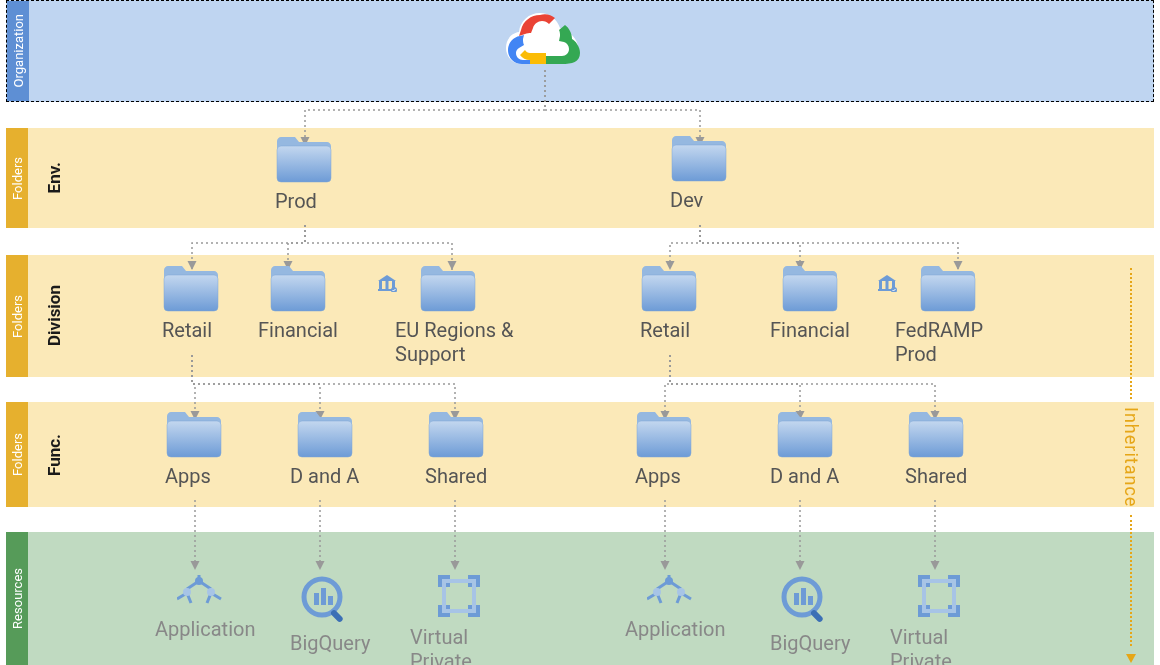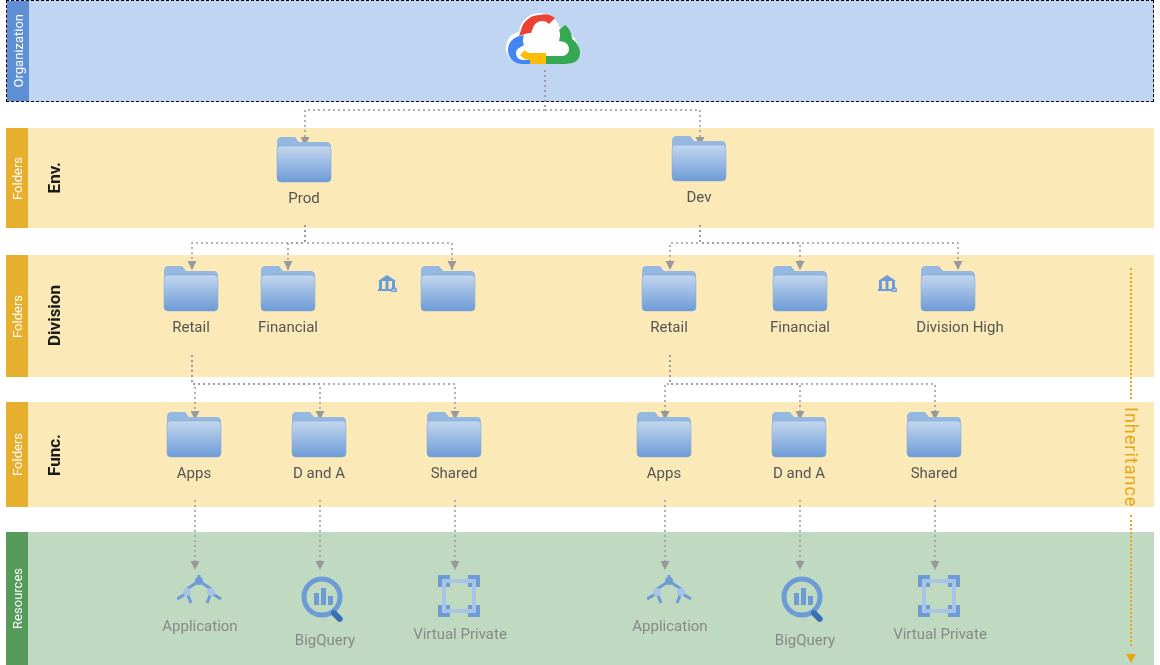--- a/index.html
+++ b/index.html
@@ -11,21 +11,21 @@
 .band-func{top:402px;height:105px;background:#fbe9b8}
 .band-res{top:532px;height:133px;background:#c0dac1}
 .tab{position:absolute;left:0;top:0;bottom:0;width:22px;display:flex;align-items:center;justify-content:center;color:#fff}
 .tab span{writing-mode:vertical-rl;transform:rotate(180deg);font-size:13px}
 .tab-blue{background:#5e8fd4}
 .tab-amber{background:#e6b02e}
 .tab-green{background:#569b59}
 .row-label{position:absolute;left:30px;top:0;bottom:0;width:36px;display:flex;align-items:center;justify-content:center}
 .row-label span{writing-mode:vertical-rl;transform:rotate(180deg);font-weight:700;font-size:17px;color:#1a1a1a}
 .gc-logo{position:absolute;left:506px;top:10px}
-.item{position:absolute;text-align:center;color:#555;font-size:15px}
+.item{position:absolute;color:#555;font-size:20px}
 .folder svg{display:block;margin:0 auto}
 .folder .cap{margin-top:4px}
 .res-icon svg{display:block;margin:0 auto}
 .res-icon .cap{margin-top:6px;color:#888}
 .inst{width:20px;height:16px;position:absolute;left:-18px;top:10px}
 .inherit{position:absolute;right:18px;top:260px;bottom:2px;width:22px;display:flex;flex-direction:column;align-items:center}
 .inherit .txt{writing-mode:vertical-rl;font-size:18px;color:#e6a617;letter-spacing:1px}
 .inherit .dots{flex:1;width:0;border-left:2px dotted #e6a617;margin:8px 0}
 .inherit .arrow{width:0;height:0;border-left:5px solid transparent;border-right:5px solid transparent;border-top:9px solid #e6a617}
 svg.connectors{position:absolute;left:0;top:0;width:1160px;height:665px;pointer-events:none}
@@ -182,20 +182,21 @@
 </div>
 <div class="item folder" style="left:395px;top:264px;width:120px">
   <div class="inst">
       <svg width="20" height="18">
         <use href="#institution"></use>
       </svg>
     </div>
   <svg width="58" height="50" style="margin-left:24px">
       <use href="#folderIcon"></use>
     </svg>
+  <div class="cap">EU Regions &amp; Support</div>
 </div>
 
 <div class="item folder" style="left:640px;top:264px">
   <svg width="58" height="50">
       <use href="#folderIcon"></use>
     </svg>
   <div class="cap">Retail</div>
 </div>
 <div class="item folder" style="left:770px;top:264px">
   <svg width="58" height="50">
@@ -205,21 +206,21 @@
 </div>
 <div class="item folder" style="left:895px;top:264px;width:130px">
   <div class="inst">
       <svg width="20" height="18">
         <use href="#institution"></use>
       </svg>
     </div>
   <svg width="58" height="50" style="margin-left:24px">
       <use href="#folderIcon"></use>
     </svg>
-  <div class="cap">Division High</div>
+  <div class="cap">FedRAMP Prod</div>
 </div>
 
 <div class="item folder" style="left:165px;top:410px">
   <svg width="58" height="50">
       <use href="#folderIcon"></use>
     </svg>
   <div class="cap">Apps</div>
 </div>
 <div class="item folder" style="left:290px;top:410px">
   <svg width="58" height="50">

